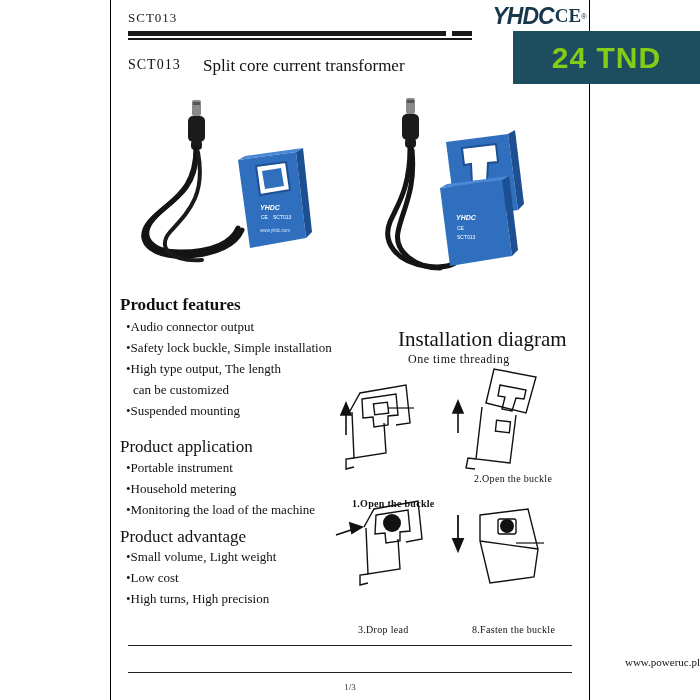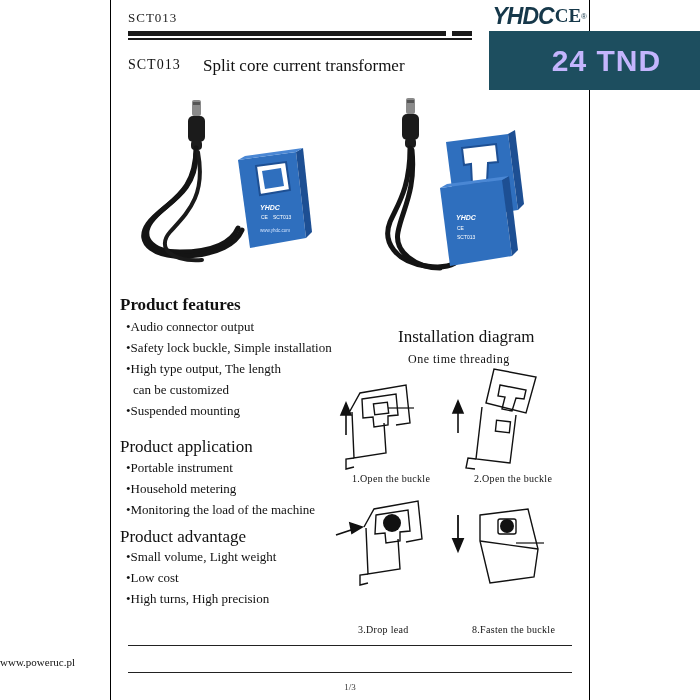--- a/index.html
+++ b/index.html
@@ -83,30 +83,29 @@
     position: absolute;
     left: 128px; top: 38px;
     width: 344px; height: 2px;
     background: #1a1a1a;
   }
 
   
   .price-badge {
     position: absolute;
     right: 0px; top: 31px;
-    width: 187px; height: 59px;
+    width: 187px; height: 53px;
     background: #1d4e5f;
-    color: #c4b5fd;
+    color: #84cc16;
     display: flex;
     align-items: center;
     justify-content: center;
     font-size: 30px;
     font-weight: bold;
     letter-spacing: 1px;
-    padding-left: 24px;
   }
 
   
   .title-code {
     position: absolute;
     left: 128px; top: 57px;
     font-family: "Liberation Serif", serif;
     font-size: 14px;
     letter-spacing: 1px;
   }
@@ -134,21 +133,21 @@
     line-height: 21px;
     color: #111;
   }
   .bullets div { white-space: nowrap; }
   .bullets .cont { padding-left: 7px; }
 
   .inst-h {
     position: absolute;
     left: 398px; top: 327px;
     font-family: "Liberation Serif", serif;
-    font-size: 17px;
+    font-size: 21px;
   }
   .inst-sub {
     position: absolute;
     left: 408px; top: 352px;
     font-family: "Liberation Serif", serif;
     font-size: 12px;
     letter-spacing: 0.5px;
   }
   .step-cap {
     position: absolute;
@@ -165,21 +164,21 @@
     height: 1px; background: #222;
   }
   .foot-rule2 {
     position: absolute;
     left: 128px; right: 128px; top: 672px;
     height: 1px; background: #222;
   }
   .foot-url {
     position: absolute;
     left: 0; right: 0; top: 656px;
-    text-align: left;
+    text-align: right;
     font-family: "Liberation Serif", serif;
     font-size: 11px;
     color: #111;
   }
   .foot-page {
     position: absolute;
     left: 0; right: 0; top: 682px;
     text-align: center;
     font-family: "Liberation Serif", serif;
     font-size: 9px;
@@ -338,21 +337,21 @@
       </g>
       <circle cx="177" cy="163" r="7" fill="#111"></circle>
       <line x1="186" y1="180" x2="214" y2="180" stroke="#111" stroke-width="1.2"></line>
       <g stroke="#111" stroke-width="1.8" fill="#111">
         <line x1="128" y1="152" x2="128" y2="178"></line>
         <polygon points="128,188 123,176 133,176"></polygon>
       </g>
     </svg>
   </div>
 
-  <div class="step-cap" style="left:352px; top:473px;">1.Open the buckle</div>
+  <div class="step-cap" style="left:352px; top:498px;font-weight:bold;">1.Open the buckle</div>
   <div class="step-cap" style="left:474px; top:473px;">2.Open the buckle</div>
   <div class="step-cap" style="left:358px; top:624px;">3.Drop lead</div>
   <div class="step-cap" style="left:472px; top:624px;">8.Fasten the buckle</div>
 
   <div class="foot-rule1"></div>
   <div class="foot-url">www.poweruc.pl</div>
   <div class="foot-rule2"></div>
   <div class="foot-page">1/3</div>
 
 </div>

